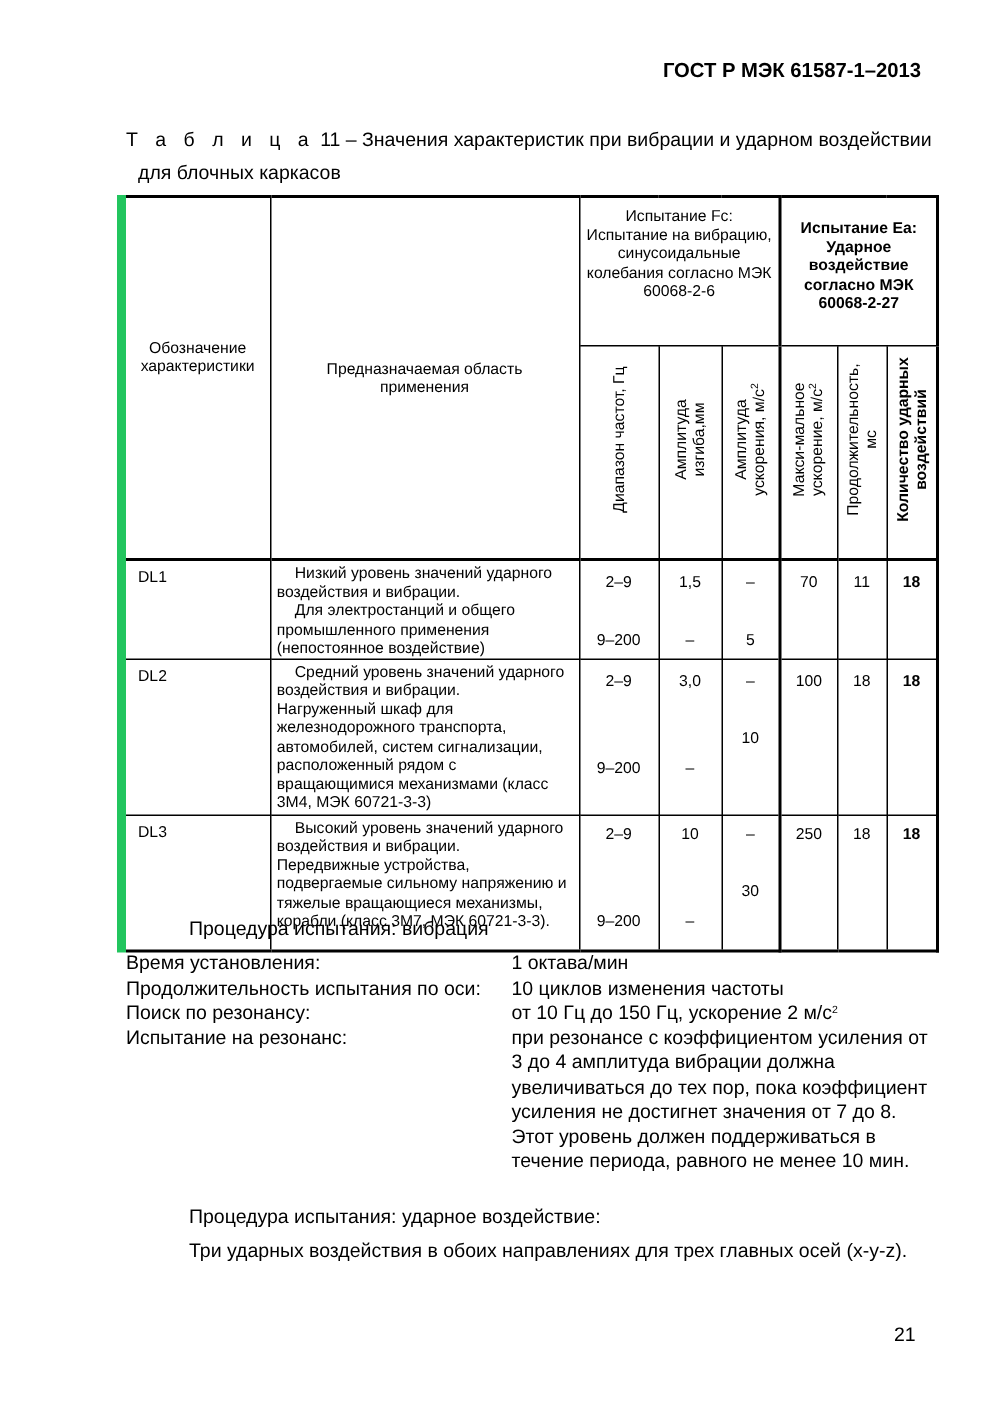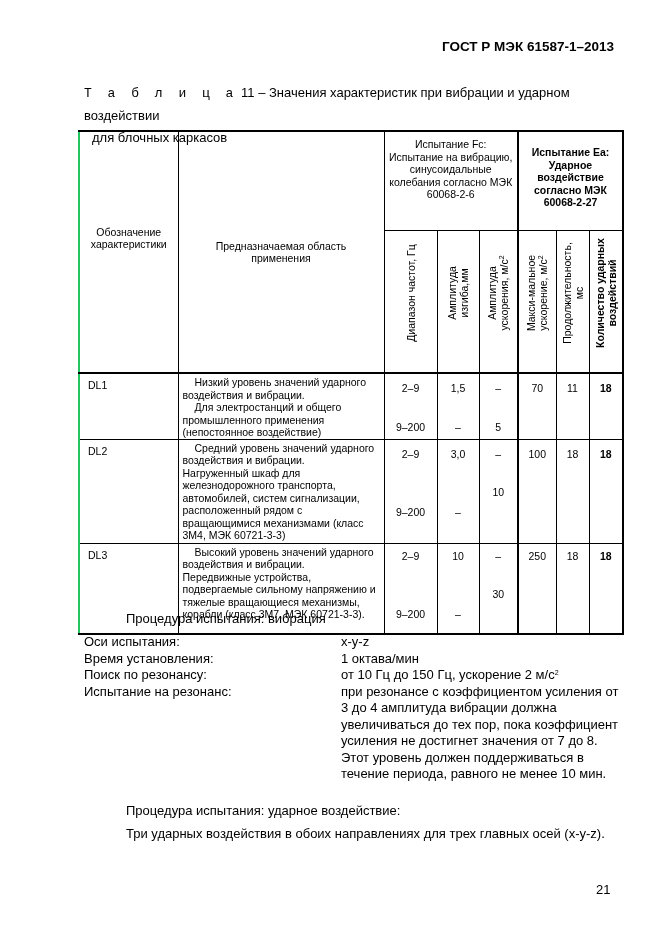--- a/index.html
+++ b/index.html
@@ -3,31 +3,31 @@
   <meta charset="utf-8">
   <style>
     html, body { margin: 0; padding: 0; background: #ffffff; }
     body {
       width: 661px; height: 935px; position: relative; overflow: hidden;
       font-family: "Liberation Sans", sans-serif; color: #000;
     }
     .abs { position: absolute; }
     .doc-id { left: 0; right: 47px; top: 39px; text-align: right; font-weight: bold; font-size: 13.5px; }
     .caption { left: 84px; top: 82px; font-size: 13px; line-height: 22px; width: 540px; }
-    .caption .spaced { letter-spacing: 4px; font-family: Liberation Mono, monospace; }
+    .caption .spaced { letter-spacing: 4px; }
     .caption .line2 { padding-left: 8px; display: block; }
 
     table.t {
       position: absolute; left: 78px; top: 130px;
       border-collapse: collapse; table-layout: fixed;
       font-size: 10.5px; line-height: 12.5px;
     }
     table.t td { border: 1px solid #000; padding: 0; vertical-align: top; }
     table.t tr.head-top td.grp { border-top: 2px solid #000; }
-    table.t td.outer-l { border-left: 2px solid #22c55e; }
+    table.t td.outer-l { border-left: 6px solid #22c55e; }
     table.t td.outer-r { border-right: 2px solid #000; font-weight: bold; }
     table.t tr.head-bot td, table.t td.rowhead-bottom { border-bottom: 2px solid #000; }
     table.t td.thick-r { border-right: 2px solid #000; }
     table.t tr.last td { border-bottom: 2px solid #000; }
 
     .hcell { display: flex; align-items: center; justify-content: center; text-align: center; height: 100%; }
     .grp-title { text-align: center; padding-top: 8px; }
     .vert-wrap { height: 124px; position: relative; }
     .vert {
       position: absolute; left: 50%; top: 50%;
@@ -216,28 +216,28 @@
           <span style="top:6px">18</span>
         </td>
   </tr>
 </tbody>
   </table>
 
 <div class="abs proc-title" style="top:611px">Процедура испытания: вибрация</div>
 
 <div class="abs params">
   <div class="row">
-    <div class="k">Оси испытания:</div>
-    <div class="v">x-y-z</div>
-  </div>
-  <div class="row">
     <div class="k">Время установления:</div>
     <div class="v">1 октава/мин</div>
   </div>
   <div class="row">
+    <div class="k">Продолжительность испытания по оси:</div>
+    <div class="v">10 циклов изменения частоты</div>
+  </div>
+  <div class="row">
     <div class="k">Поиск по резонансу:</div>
     <div class="v"><span>от 10 Гц до 150 Гц, ускорение 2 м/с</span><sup>2</sup></div>
   </div>
   <div class="row">
     <div class="k">Испытание на резонанс:</div>
     <div class="v" style="width:278px">при резонансе с коэффициентом усиления от 3 до 4 амплитуда вибрации должна увеличиваться до тех пор, пока коэффициент усиления не достигнет значения от 7 до 8. Этот уровень должен поддерживаться в течение периода, равного не менее 10 мин.</div>
   </div>
 </div>
 
 <div class="abs proc-title" style="top:803px">Процедура испытания: ударное воздействие:</div>

